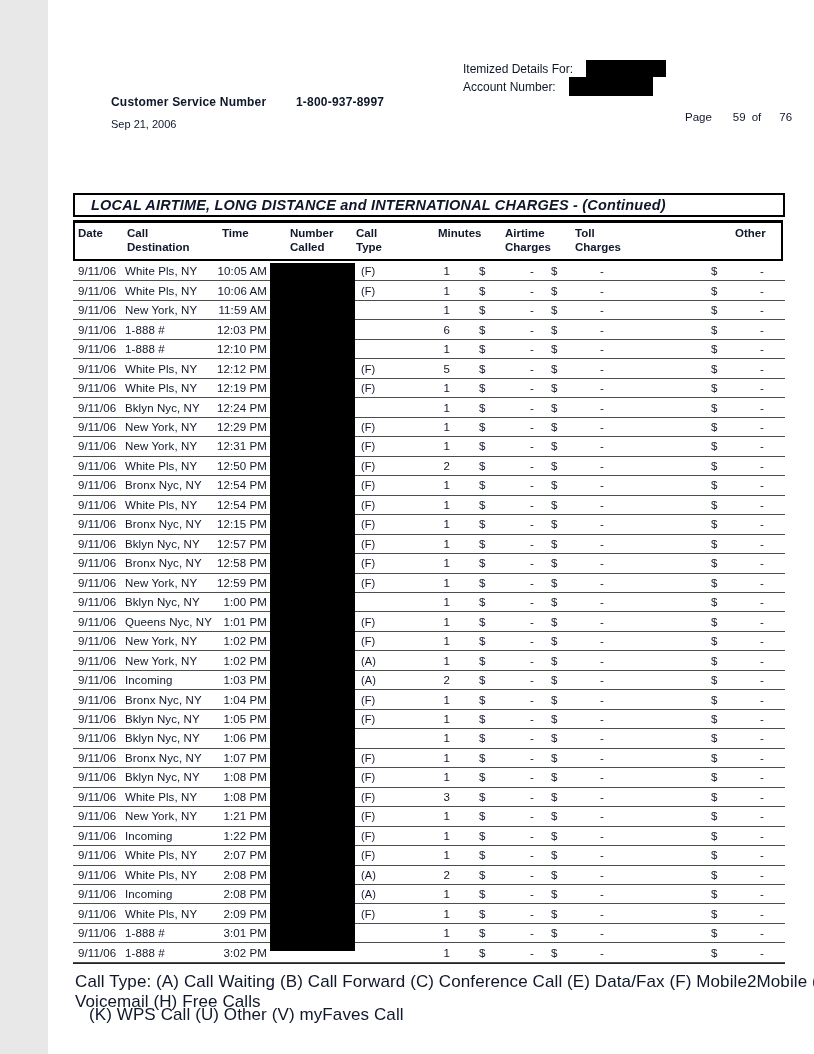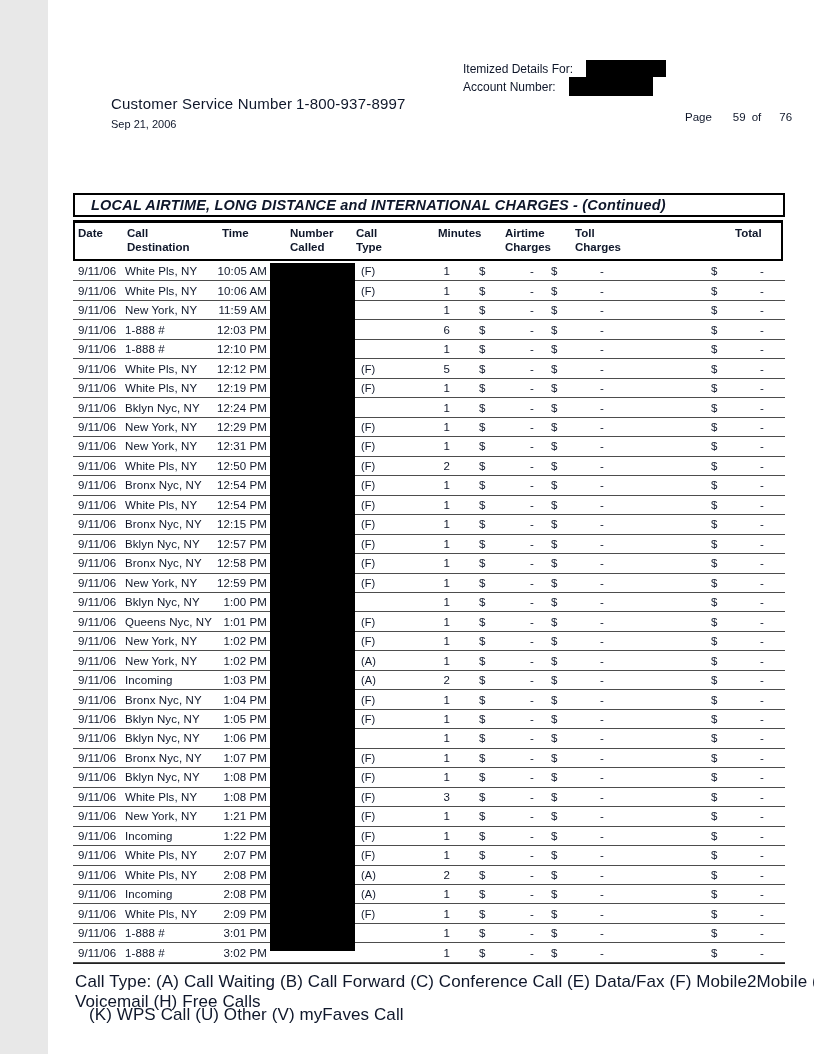--- a/index.html
+++ b/index.html
@@ -9,21 +9,21 @@
     background:#ffffff;
     font-family:"Liberation Sans","DejaVu Sans",sans-serif;
     color:#0f172a;
     overflow:hidden;
     margin-left:48px;
   }
   .abs{position:absolute;}
   .redact{background:#000;position:absolute;}
   
   .hdr-small{font-size:12px;line-height:15px;}
-  .csn{font-size:15px;font-weight:normal;letter-spacing:.2px;}
+  .csn{font-size:12px;font-weight:bold;letter-spacing:.2px;}
   .date-line{font-size:11px;}
   .page-line{font-size:11.5px;}
   .page-line span{display:inline-block;}
   
   .title-box{
     left:25px;top:193px;width:712px;height:24px;
     border:2px solid #000;
     display:flex;align-items:center;
     font-size:14.5px;font-weight:bold;font-style:italic;
     letter-spacing:.2px;
@@ -89,21 +89,21 @@
 
   <div class="abs head-box">
     <div class="col-label" style="left:3px;"><span>Date</span></div>
     <div class="col-label" style="left:52px;"><span>Call</span><br><span>Destination</span></div>
     <div class="col-label" style="left:147px;"><span>Time</span></div>
     <div class="col-label" style="left:215px;"><span>Number</span><br><span>Called</span></div>
     <div class="col-label" style="left:281px;"><span>Call</span><br><span>Type</span></div>
     <div class="col-label" style="left:363px;"><span>Minutes</span></div>
     <div class="col-label" style="left:430px;"><span>Airtime</span><br><span>Charges</span></div>
     <div class="col-label" style="left:500px;"><span>Toll</span><br><span>Charges</span></div>
-    <div class="col-label" style="left:660px;"><span>Total</span></div>
+    <div class="col-label" style="left:660px;"><span>Other</span></div>
   </div>
 
   <div class="abs tbody">
     <div class="row">
       <span class="c c-date">9/11/06</span>
       <span class="c c-dest">White Pls, NY</span>
       <span class="c c-time">10:05 AM</span>
       <span class="c c-num"></span>
       <span class="c c-type">(F)</span>
       <span class="c c-min">1</span>

